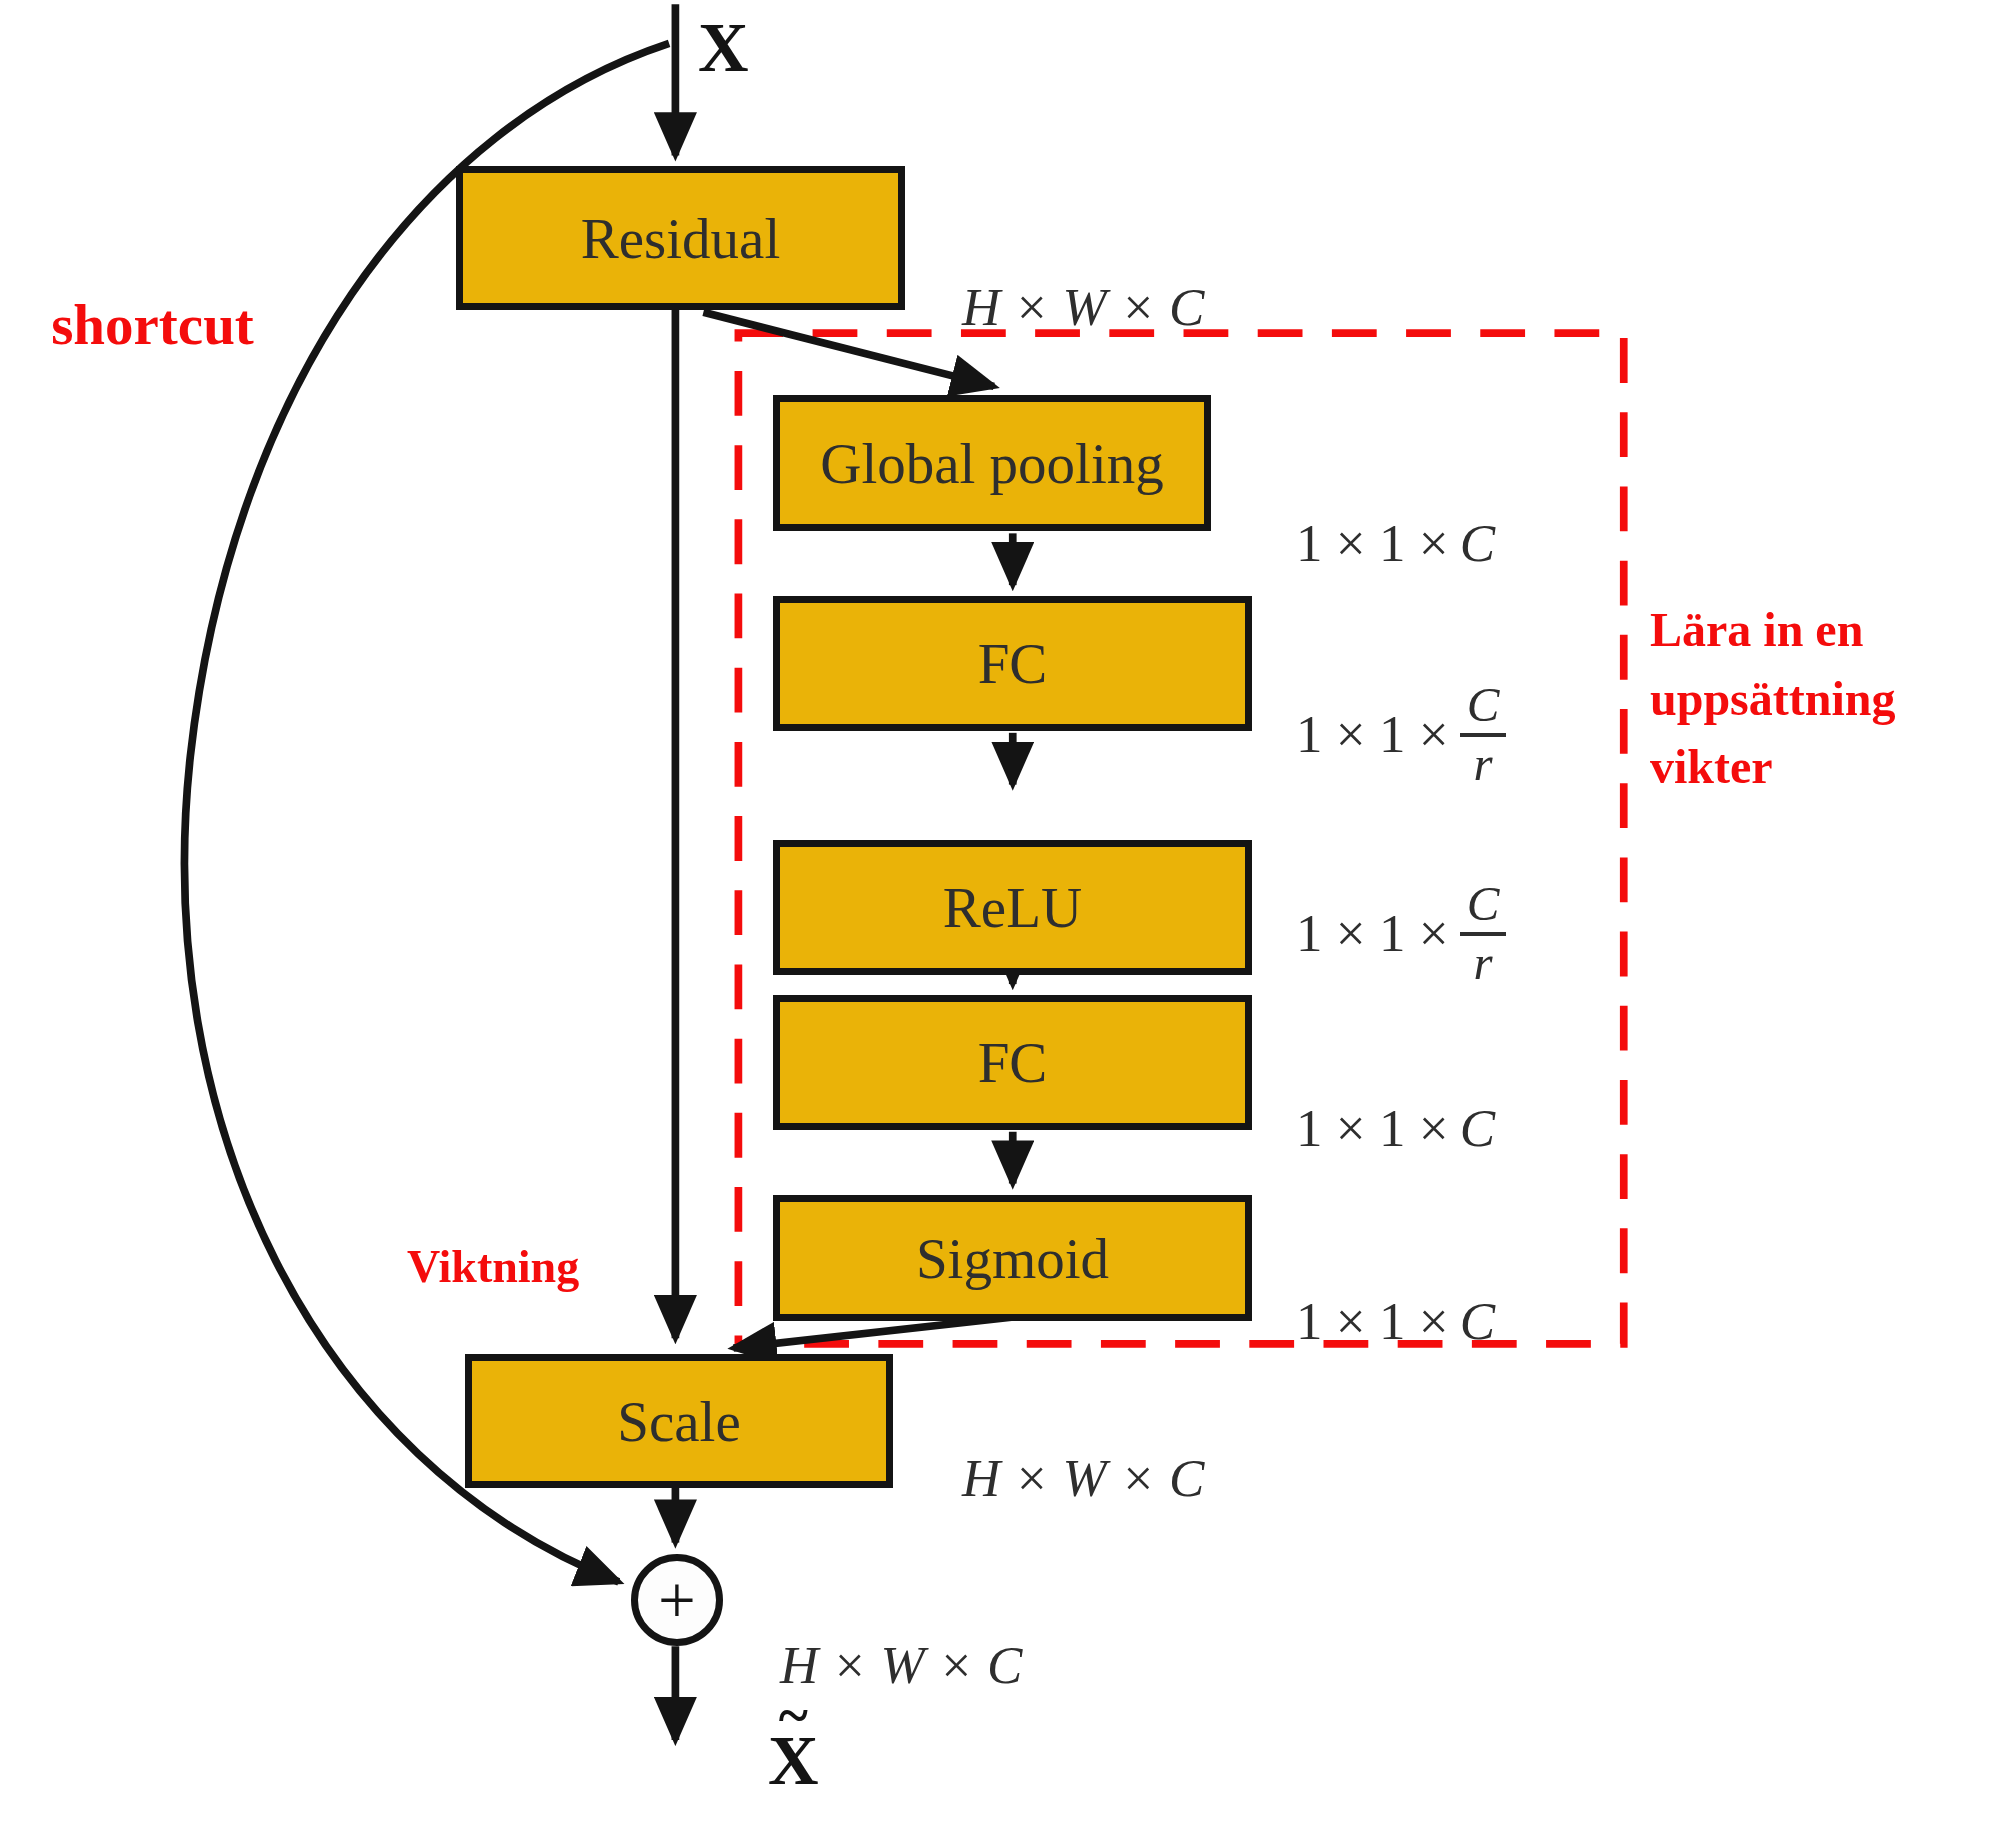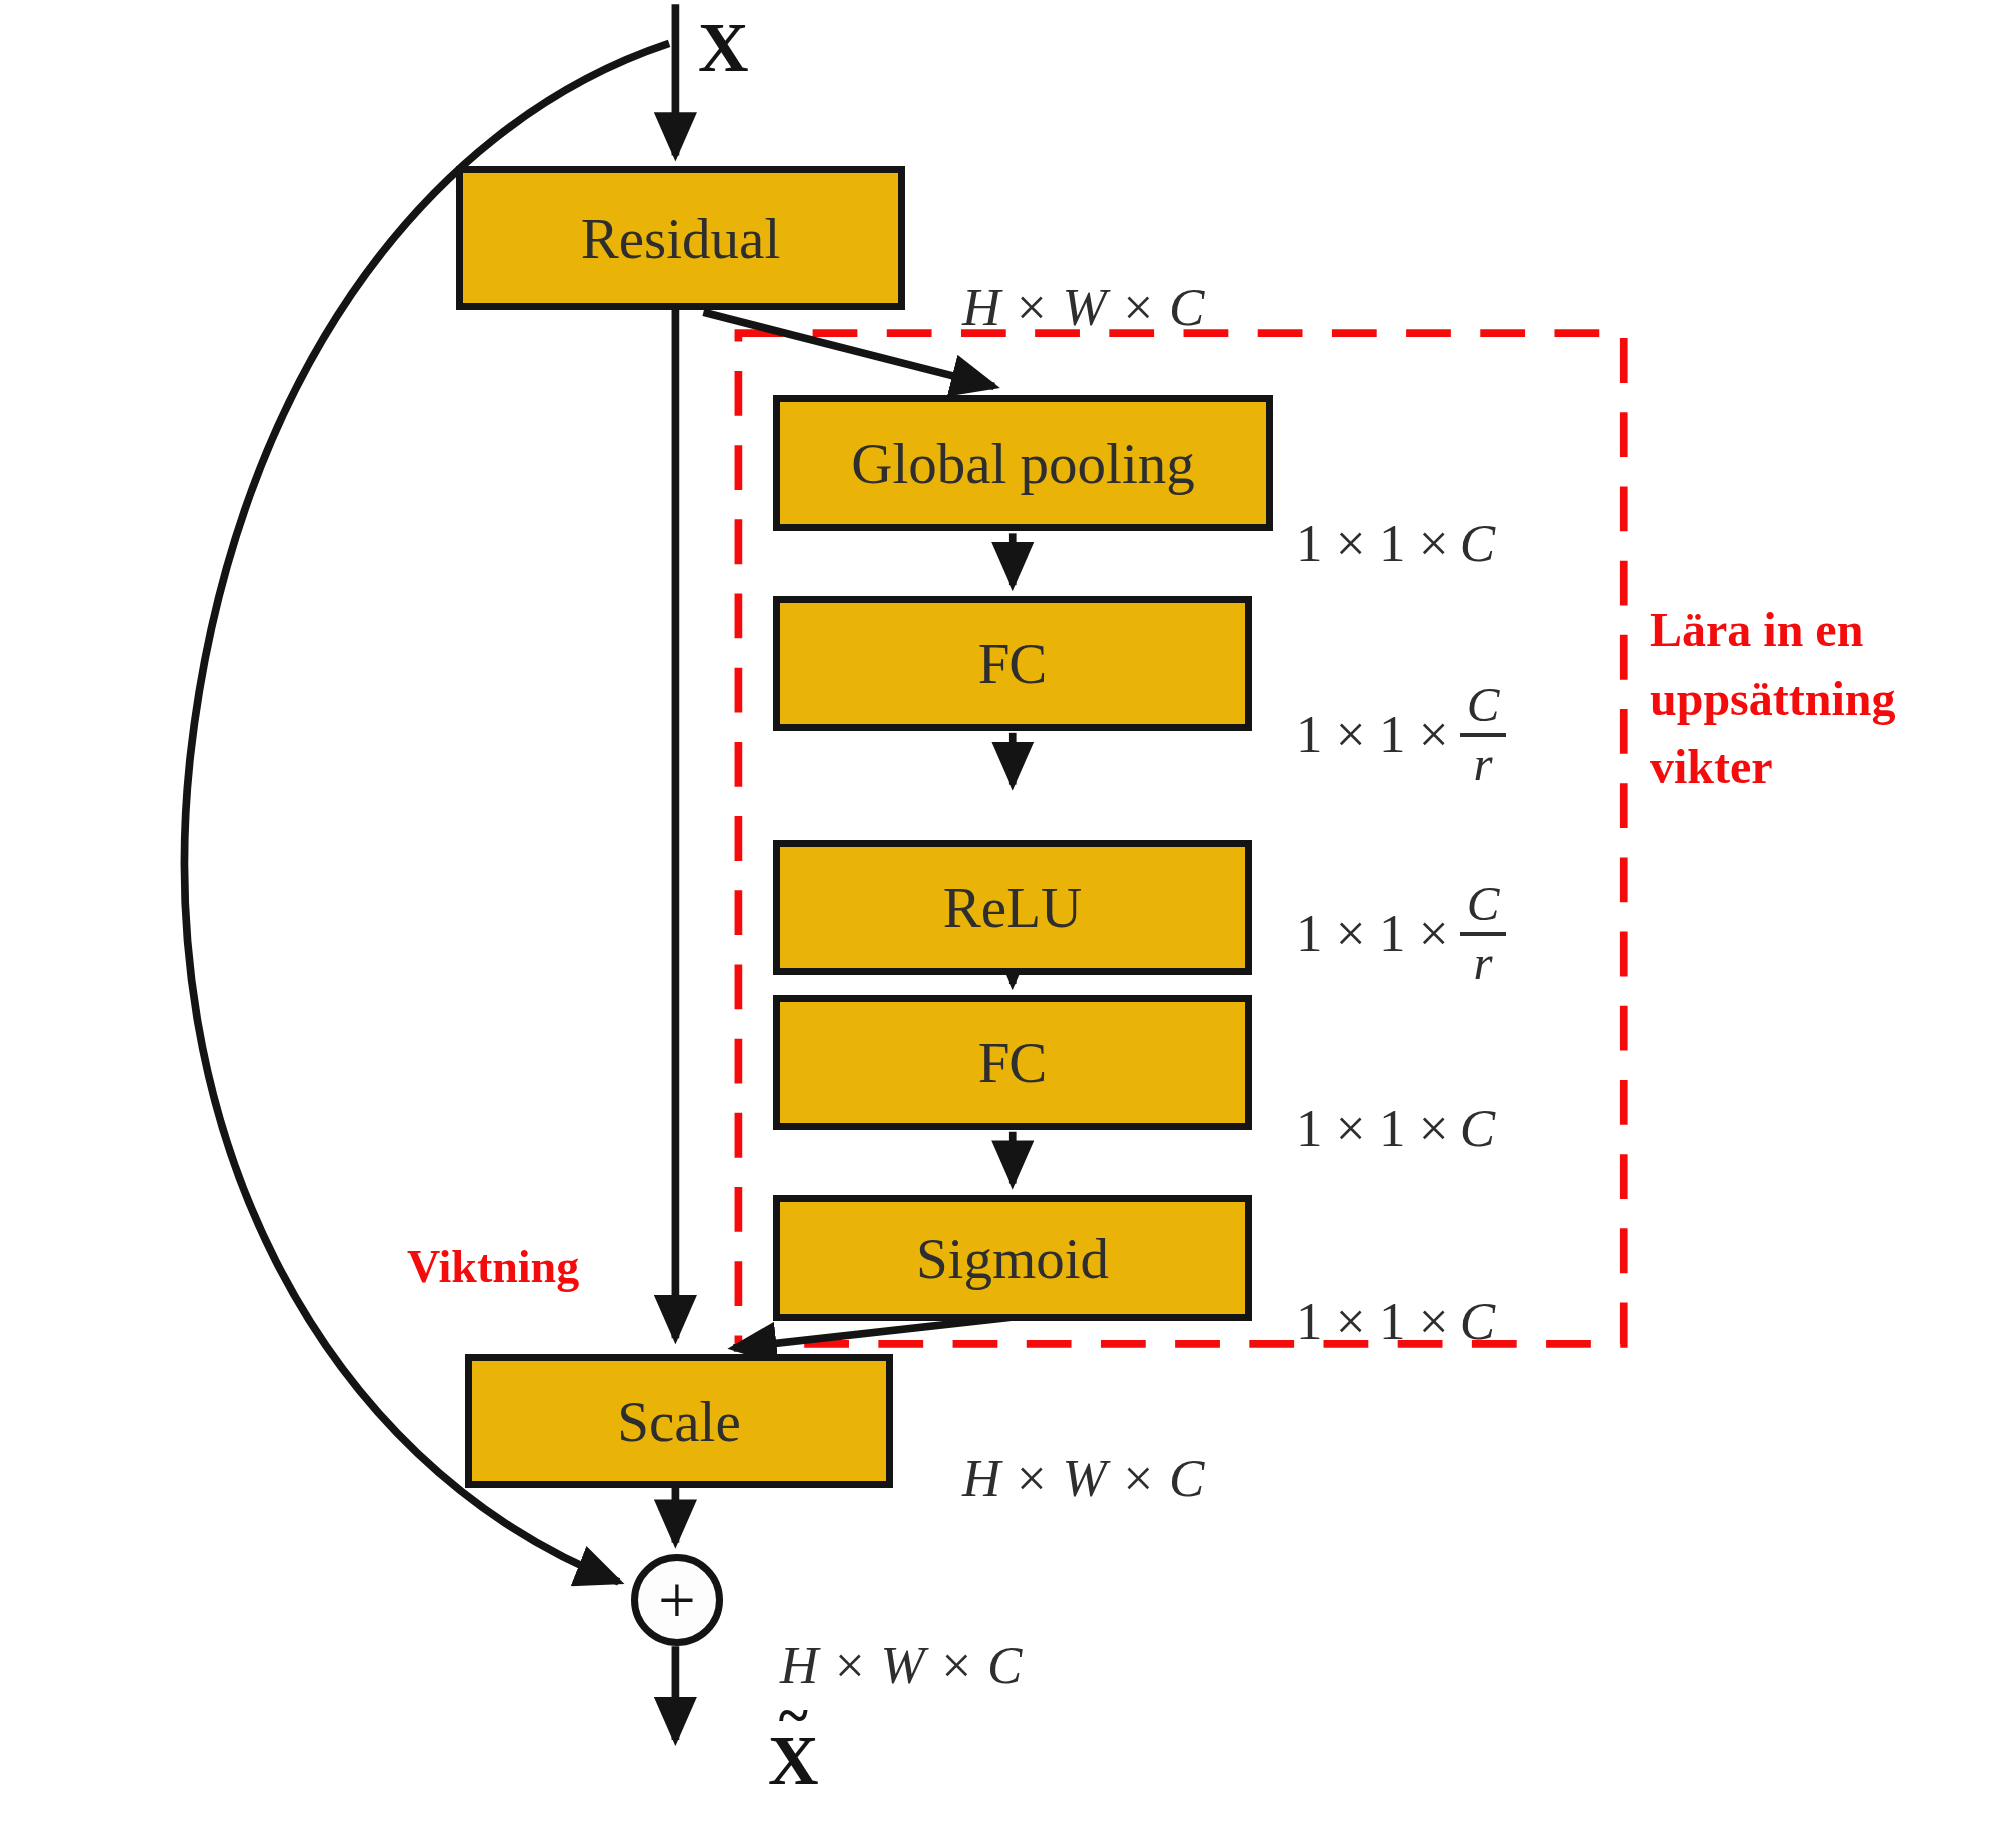--- a/index.html
+++ b/index.html
@@ -73,21 +73,21 @@
 
   <div class="io-label output-label" style="left:768px; top:1706px;">
     <span class="tilde">~</span>
     <span>X</span>
   </div>
 
   <div class="node-box" style="left:456px; top:166px; width:449px; height:144px;">
     <span>Residual</span>
   </div>
 
-  <div class="node-box" style="left:773px; top:395px; width:500px; height:136px;">
+  <div class="node-box" style="left:773px; top:395px; width:438px; height:136px;">
     <span>Global pooling</span>
   </div>
 
   <div class="node-box" style="left:773px; top:596px; width:479px; height:135px;">
     <span>FC</span>
   </div>
 
   <div class="node-box" style="left:773px; top:796px; width:479px; height:135px;margin-top:44px;">
     <span>ReLU</span>
   </div>
@@ -139,20 +139,21 @@
   <div class="dim" style="left:1296px; top:1255px;">
     <span>1 × 1 ×</span>
     <span class="var">C</span>
   </div>
 
   <div class="dim all-italic" style="left:962px; top:1412px;">H × W × C</div>
 
   <div class="dim all-italic" style="left:780px; top:1599px;">H × W × C</div>
 
   <div class="annotation" style="left:24.5px; top:283px; width:256px; text-align:center; font-size:57px; line-height:1.48;">
+    <div>shortcut</div>
   </div>
 
   <div class="annotation" style="left:407px; top:1240px; font-size:46px;">Viktning</div>
 
   <div class="annotation" style="left:1650px; top:596px; font-size:48px; line-height:1.43;">
     <div>Lära in en</div>
     <div>uppsättning</div>
     <div>vikter</div>
   </div>
 

